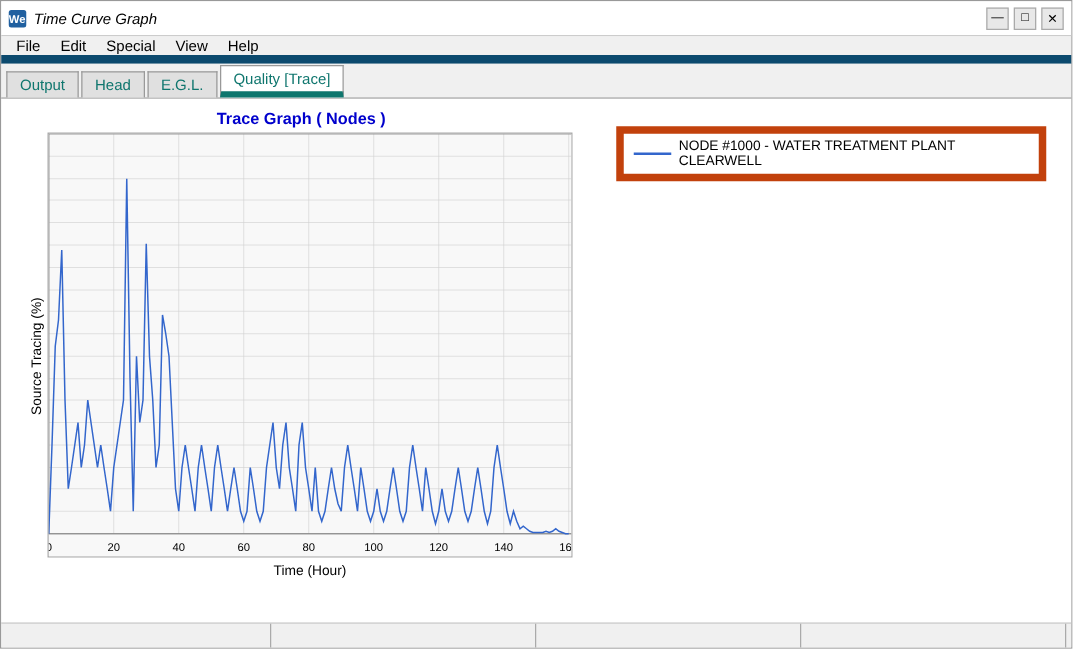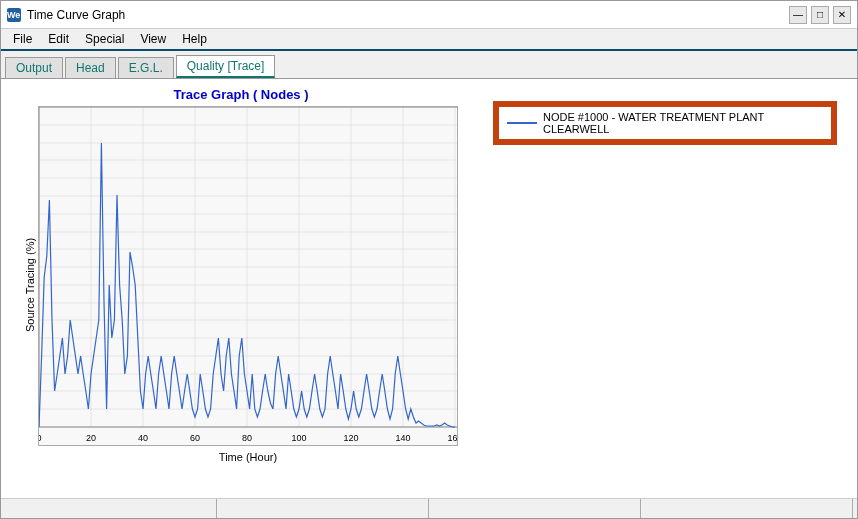--- a/index.html
+++ b/index.html
@@ -41,41 +41,42 @@
       display: flex;
       align-items: center;
       justify-content: flex-start;
       color: white;
       font-size: 9px;
       font-weight: bold;
     }
     .title-bar-title {
       font-size: 12px;
       color: #000;
+      font-style: italic;
     }
     .title-bar-controls {
       display: flex;
       gap: 4px;
     }
     .title-bar-btn {
       width: 18px;
       height: 18px;
       border: 1px solid #aaa;
       background: #e8e8e8;
       cursor: pointer;
       display: flex;
       align-items: center;
       justify-content: center;
       font-size: 10px;
     }
     .menu-bar {
       display: flex;
       align-items: center;
       background: #f0f0f0;
-      border-bottom: 2px solid #0c4a6e;
+      border-bottom: 7px solid #0c4a6e;
       height: 22px;
       padding: 0 4px;
     }
     .menu-item {
       padding: 2px 8px;
       cursor: pointer;
       font-size: 12px;
     }
     .tab-bar {
       display: flex;
@@ -90,21 +91,21 @@
       border: 1px solid #999;
       background: #e0e0e0;
       cursor: pointer;
       font-size: 12px;
       margin-right: 2px;
       border-bottom: none;
       color: #0f766e;
     }
     .tab.active {
       background: #fff;
-      border-bottom: 2px solid #0f766e;
+      border-bottom: 5px solid #0f766e;
       font-weight: normal;
     }
     .main-content {
       flex: 1;
       display: flex;
       flex-direction: column;
       background: #fff;
       overflow: hidden;
     }
     .chart-area {

